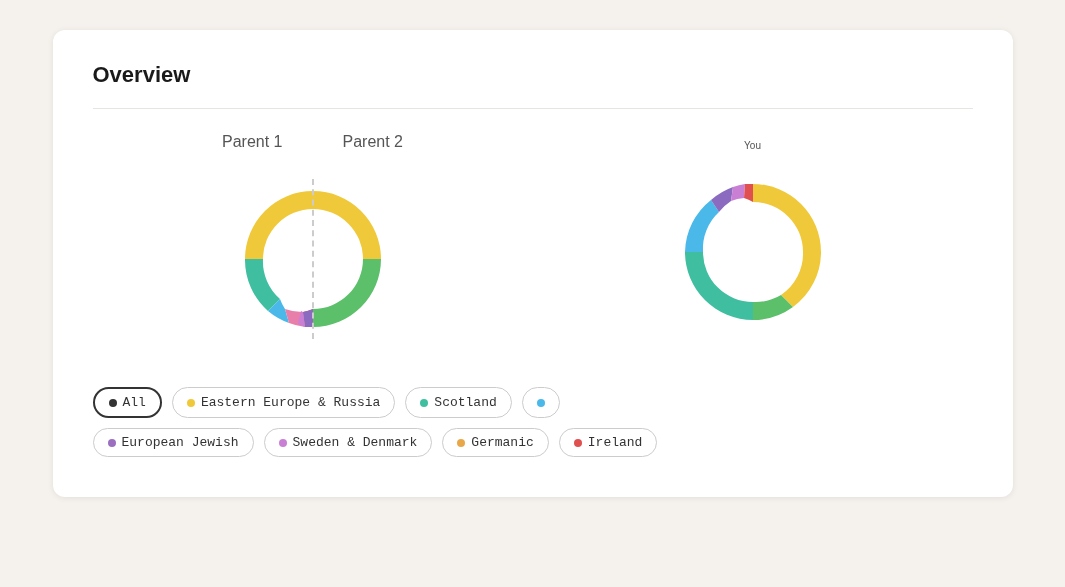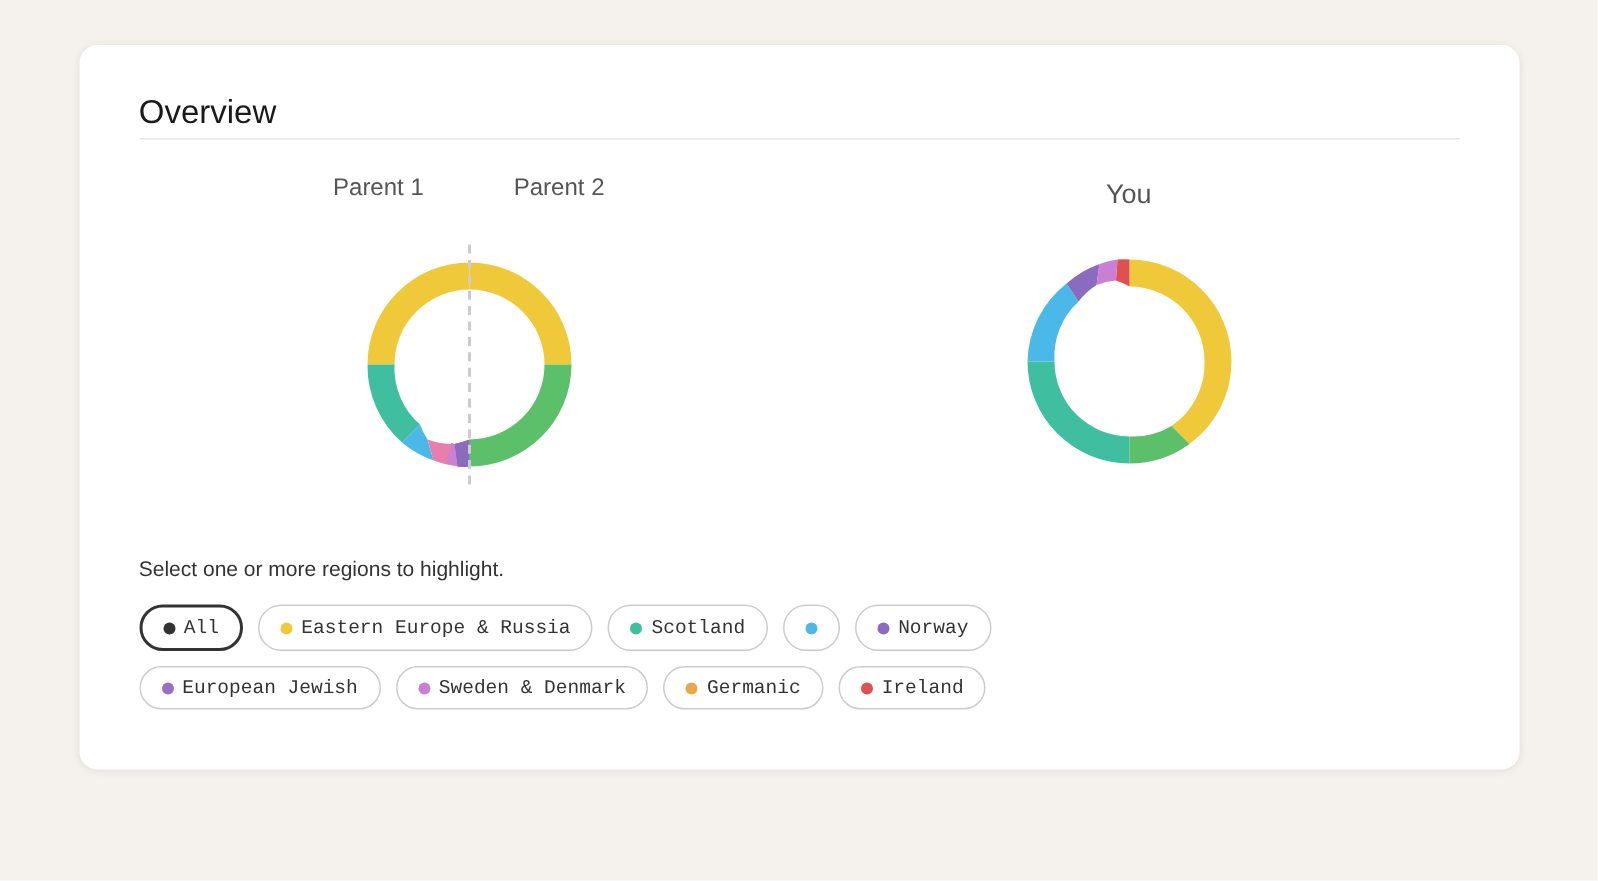--- a/index.html
+++ b/index.html
@@ -15,23 +15,23 @@
     .card {
       background: #fff;
       border-radius: 12px;
       padding: 32px 40px 40px;
       width: 960px;
       max-width: 100%;
       box-shadow: 0 1px 6px rgba(0,0,0,0.08);
     }
     .card-title {
       font-size: 22px;
-      font-weight: 400;
+      font-weight: 700;
       color: #1a1a1a;
-      margin-bottom: 4px;
+      margin-bottom: 20px;
     }
     .divider {
       border: none;
       border-top: 1px solid #e8e4df;
       margin-bottom: 24px;
     }
     .charts-row {
       display: flex;
       justify-content: space-around;
       align-items: center;
@@ -107,21 +107,21 @@
       border-width: 2px;
     }
     .dot {
       width: 8px;
       height: 8px;
       border-radius: 50%;
       display: inline-block;
       flex-shrink: 0;
     }
     .you-label {
-      font-size: 18px;
+      font-size: 10px;
       color: #555;
       font-weight: 500;
       margin-bottom: 1px;
     }
   </style>
 </head>
 <body>
 
 <div class="card">
   <div class="card-title">Overview</div>
@@ -181,43 +181,38 @@
           <path d="M80,35 A68,68 0 0,1 92,32 L91,46 A50,50 0 0,0 78,49 Z" fill="#c97fd4"></path>
 
           <path d="M92,32 A68,68 0 0,1 100,32 L100,50 A50,50 0 0,0 91,46 Z" fill="#e05050"></path>
 
           <circle cx="100" cy="100" r="46" fill="white"></circle>
         </svg>
       </div>
     </div>
   </div>
 
-  <div class="select-text">Select one or more regions to highlight.</div>
 
   <div class="filters-row">
 
     <div class="filter-chip active">
       <span class="dot" style="background:#333;"></span>
       <span>All</span>
     </div>
     <div class="filter-chip">
       <span class="dot" style="background:#f0c93a;"></span>
       <span>Eastern Europe &amp; Russia</span>
     </div>
     <div class="filter-chip">
       <span class="dot" style="background:#40bfa0;"></span>
       <span>Scotland</span>
     </div>
     <div class="filter-chip">
       <span class="dot" style="background:#4ab8e8;"></span>
     </div>
-    <div class="filter-chip">
-      <span class="dot" style="background:#8b6bbf;"></span>
-      <span>Norway</span>
-    </div>
   </div>
   <div class="filters-row" style="margin-top:10px;">
     <div class="filter-chip">
       <span class="dot" style="background:#9b6fbf;"></span>
       <span>European Jewish</span>
     </div>
     <div class="filter-chip">
       <span class="dot" style="background:#c97fd4;"></span>
       <span>Sweden &amp; Denmark</span>
     </div>

